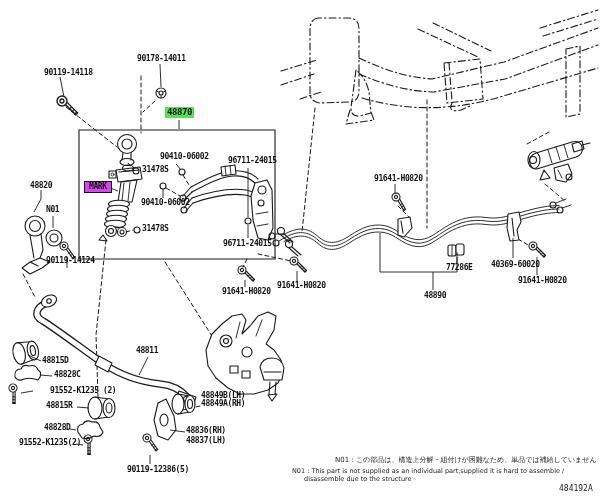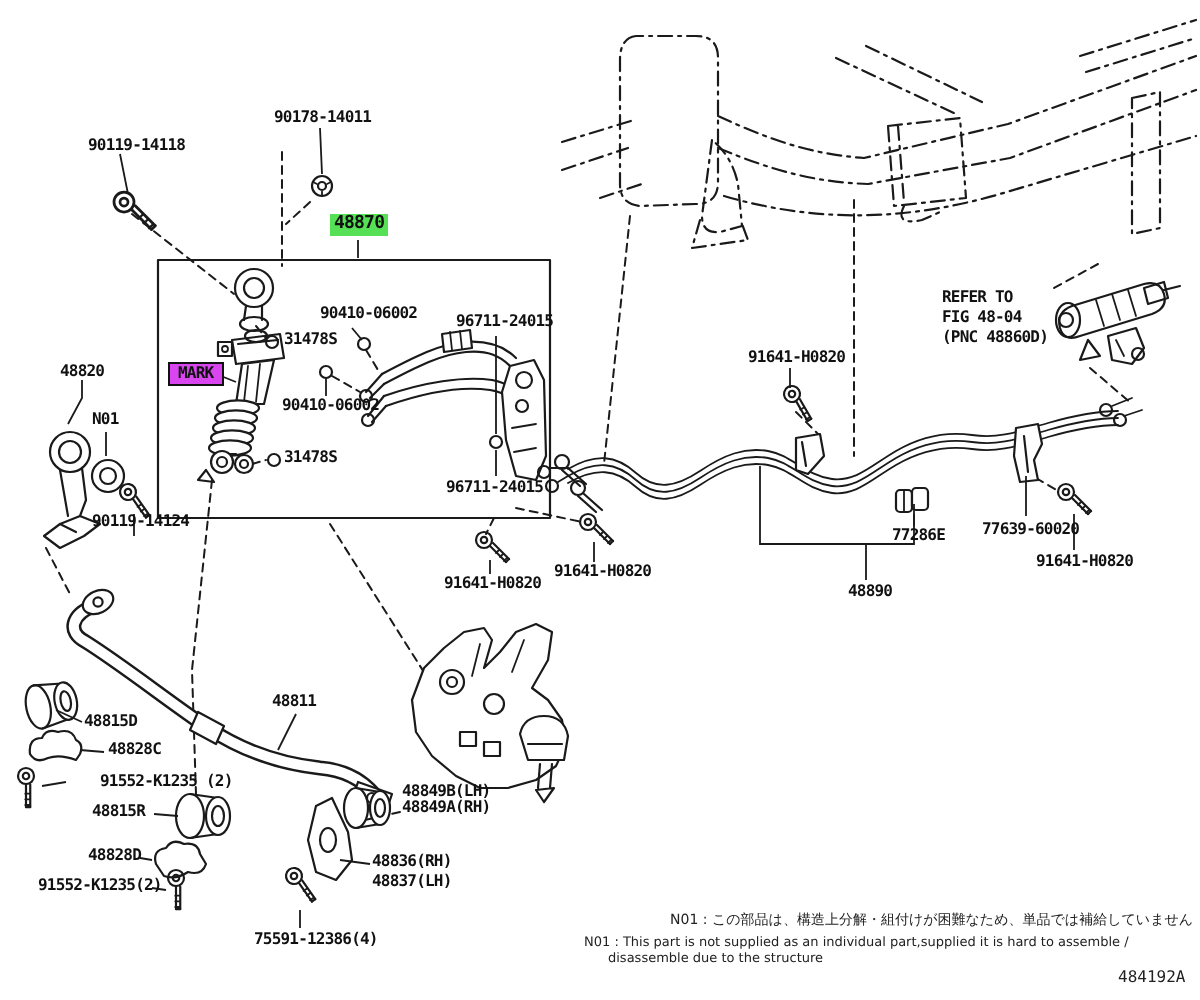--- a/index.html
+++ b/index.html
@@ -312,39 +312,34 @@
   <div class="lbl" style="left:142px;top:225px">31478S</div>
   <div class="lbl" style="left:228px;top:157px">96711-24015</div>
   <div class="lbl" style="left:223px;top:240px">96711-24015</div>
   <div class="lbl" style="left:30px;top:182px">48820</div>
   <div class="lbl" style="left:46px;top:206px">N01</div>
   <div class="lbl" style="left:46px;top:257px">90119-14124</div>
   <div class="lbl" style="left:374px;top:175px">91641-H0820</div>
   <div class="lbl" style="left:222px;top:288px">91641-H0820</div>
   <div class="lbl" style="left:277px;top:282px">91641-H0820</div>
   <div class="lbl" style="left:446px;top:264px">77286E</div>
-  <div class="lbl" style="left:491px;top:261px">77639-60020</div>
+  <div class="lbl" style="left:491px;top:261px">40369-60020</div>
   <div class="lbl" style="left:518px;top:277px">91641-H0820</div>
   <div class="lbl" style="left:424px;top:292px">48890</div>
   <div class="lbl" style="left:136px;top:347px">48811</div>
   <div class="lbl" style="left:42px;top:357px">48815D</div>
   <div class="lbl" style="left:54px;top:371px">48828C</div>
   <div class="lbl" style="left:50px;top:387px">91552-K1235 (2)</div>
   <div class="lbl" style="left:46px;top:402px">48815R</div>
   <div class="lbl" style="left:44px;top:424px">48828D</div>
   <div class="lbl" style="left:19px;top:439px">91552-K1235(2)</div>
-  <div class="lbl" style="left:127px;top:466px">75591-12386(4)</div>
+  <div class="lbl" style="left:127px;top:466px">90119-12386(5)</div>
   <div class="lbl" style="left:201px;top:400px">48849A(RH)</div>
   <div class="lbl" style="left:201px;top:392px">48849B(LH)</div>
   <div class="lbl" style="left:186px;top:427px">48836(RH)</div>
   <div class="lbl" style="left:186px;top:437px">48837(LH)</div>
 
-  <div class="refer" style="left:471px;top:144px">
-    <div>REFER TO</div>
-    <div>FIG 48-04</div>
-    <div>(PNC 48860D)</div>
-  </div>
 
   <div class="note-ja" style="left:292px;top:455px">N01 : この部品は、構造上分解・組付けが困難なため、単品では補給していません</div>
   <div class="note-en" style="left:292px;top:467px">N01 : This part is not supplied as an individual part,supplied it is hard to assemble /</div>
   <div class="note-en" style="left:304px;top:475px">disassemble due to the structure</div>
   <div class="docnum" style="left:559px;top:484px">484192A</div>
 </div>
 
 </body></html>

